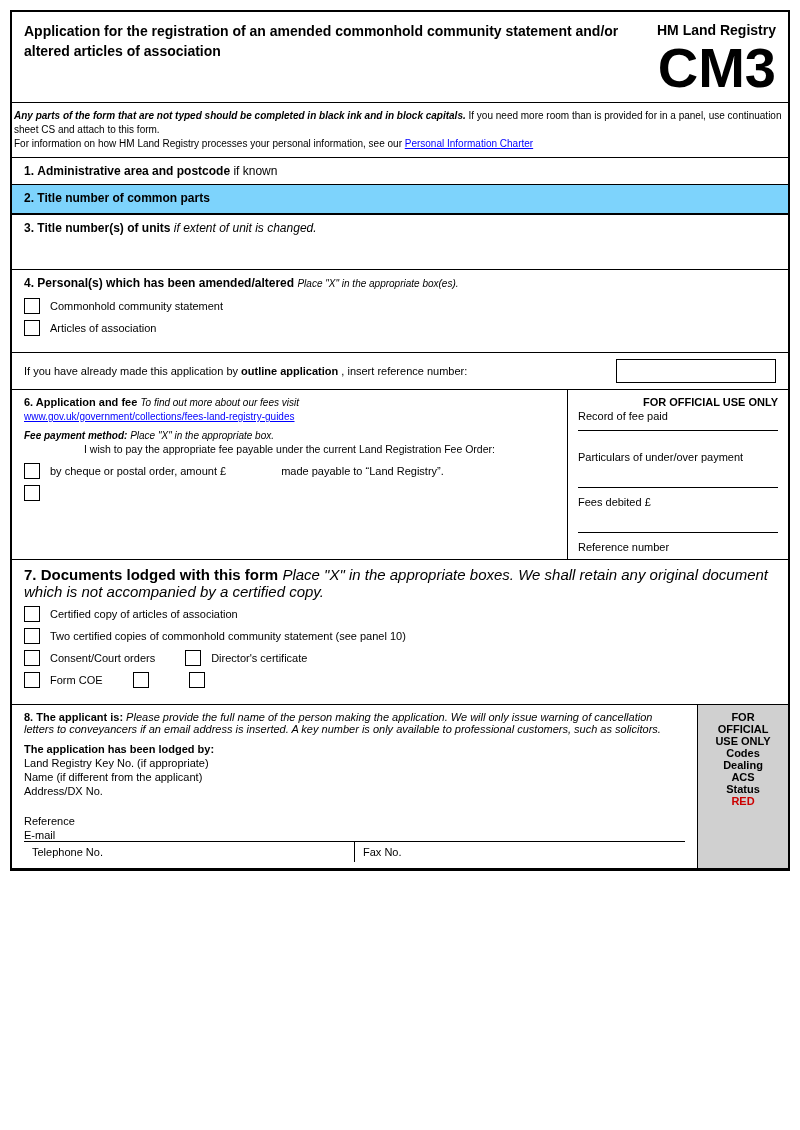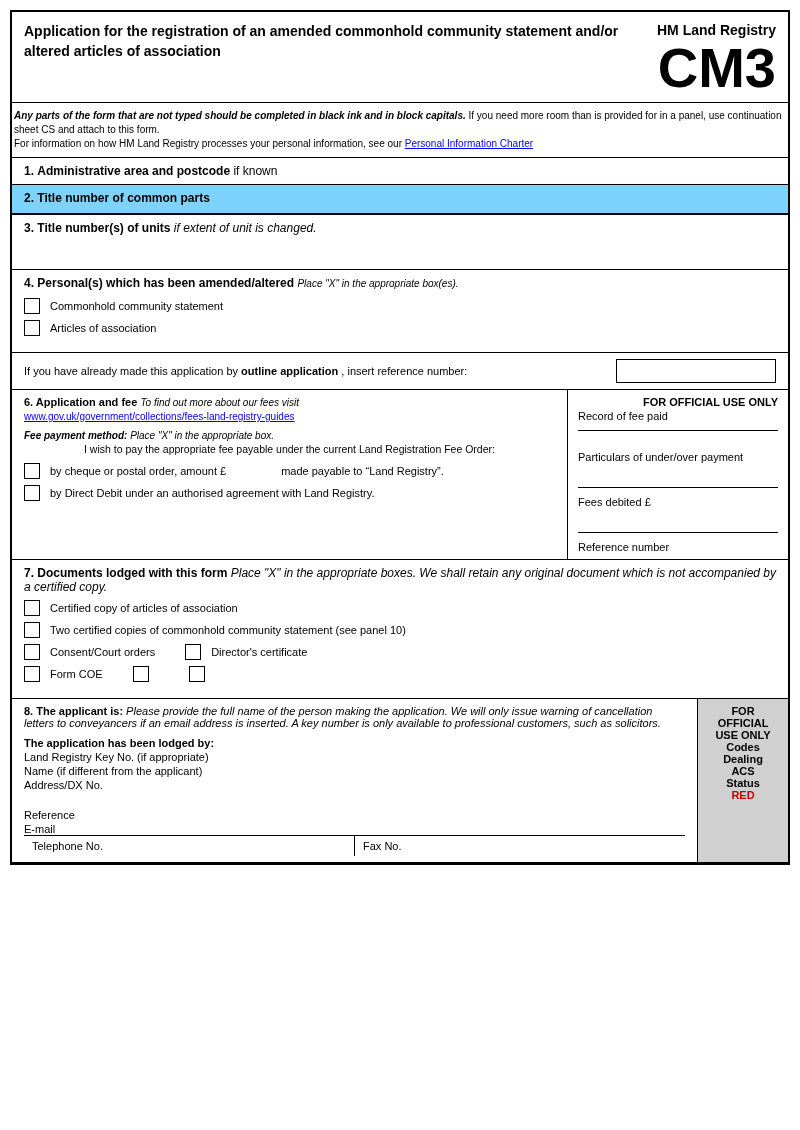--- a/index.html
+++ b/index.html
@@ -180,21 +180,21 @@
     .official-divider {
       border-top: 1px solid #000;
       margin: 8px 0;
     }
     
     .sec7 {
       border-bottom: 1px solid #000;
       padding: 6px 12px 10px 12px;
     }
     .sec7-title {
-      font-size: 12px;
+      font-size: 15px;
       font-weight: bold;
       margin-bottom: 6px;
     }
     .sec7-title .normal {
       font-weight: normal;
       font-style: italic;
     }
     
     .sec8 {
       display: flex;
@@ -330,21 +330,20 @@
       <div class="checkbox-row" style="margin-top:8px;">
         <span class="checkbox"></span>
         <span>
           <span>by cheque or postal order, amount £</span>
           &nbsp;&nbsp;&nbsp;&nbsp;&nbsp;&nbsp;&nbsp;&nbsp;&nbsp;&nbsp;&nbsp;&nbsp;&nbsp;&nbsp;&nbsp;&nbsp;
           <span>made payable to “Land Registry”.</span>
         </span>
       </div>
       <div class="checkbox-row">
         <span class="checkbox"></span>
-        <span>by Direct Debit under an authorised agreement with Land Registry.</span>
       </div>
     </div>
     <div class="sec6-right">
       <div class="official-header">
         <span>FOR OFFICIAL USE ONLY</span>
       </div>
       <div style="font-size:11px; margin-top:2px;">Record of fee paid</div>
       <div class="official-divider"></div>
       <div style="font-size:11px; margin-top:20px;">Particulars of under/over payment</div>
       <div class="official-divider" style="margin-top:24px;"></div>

